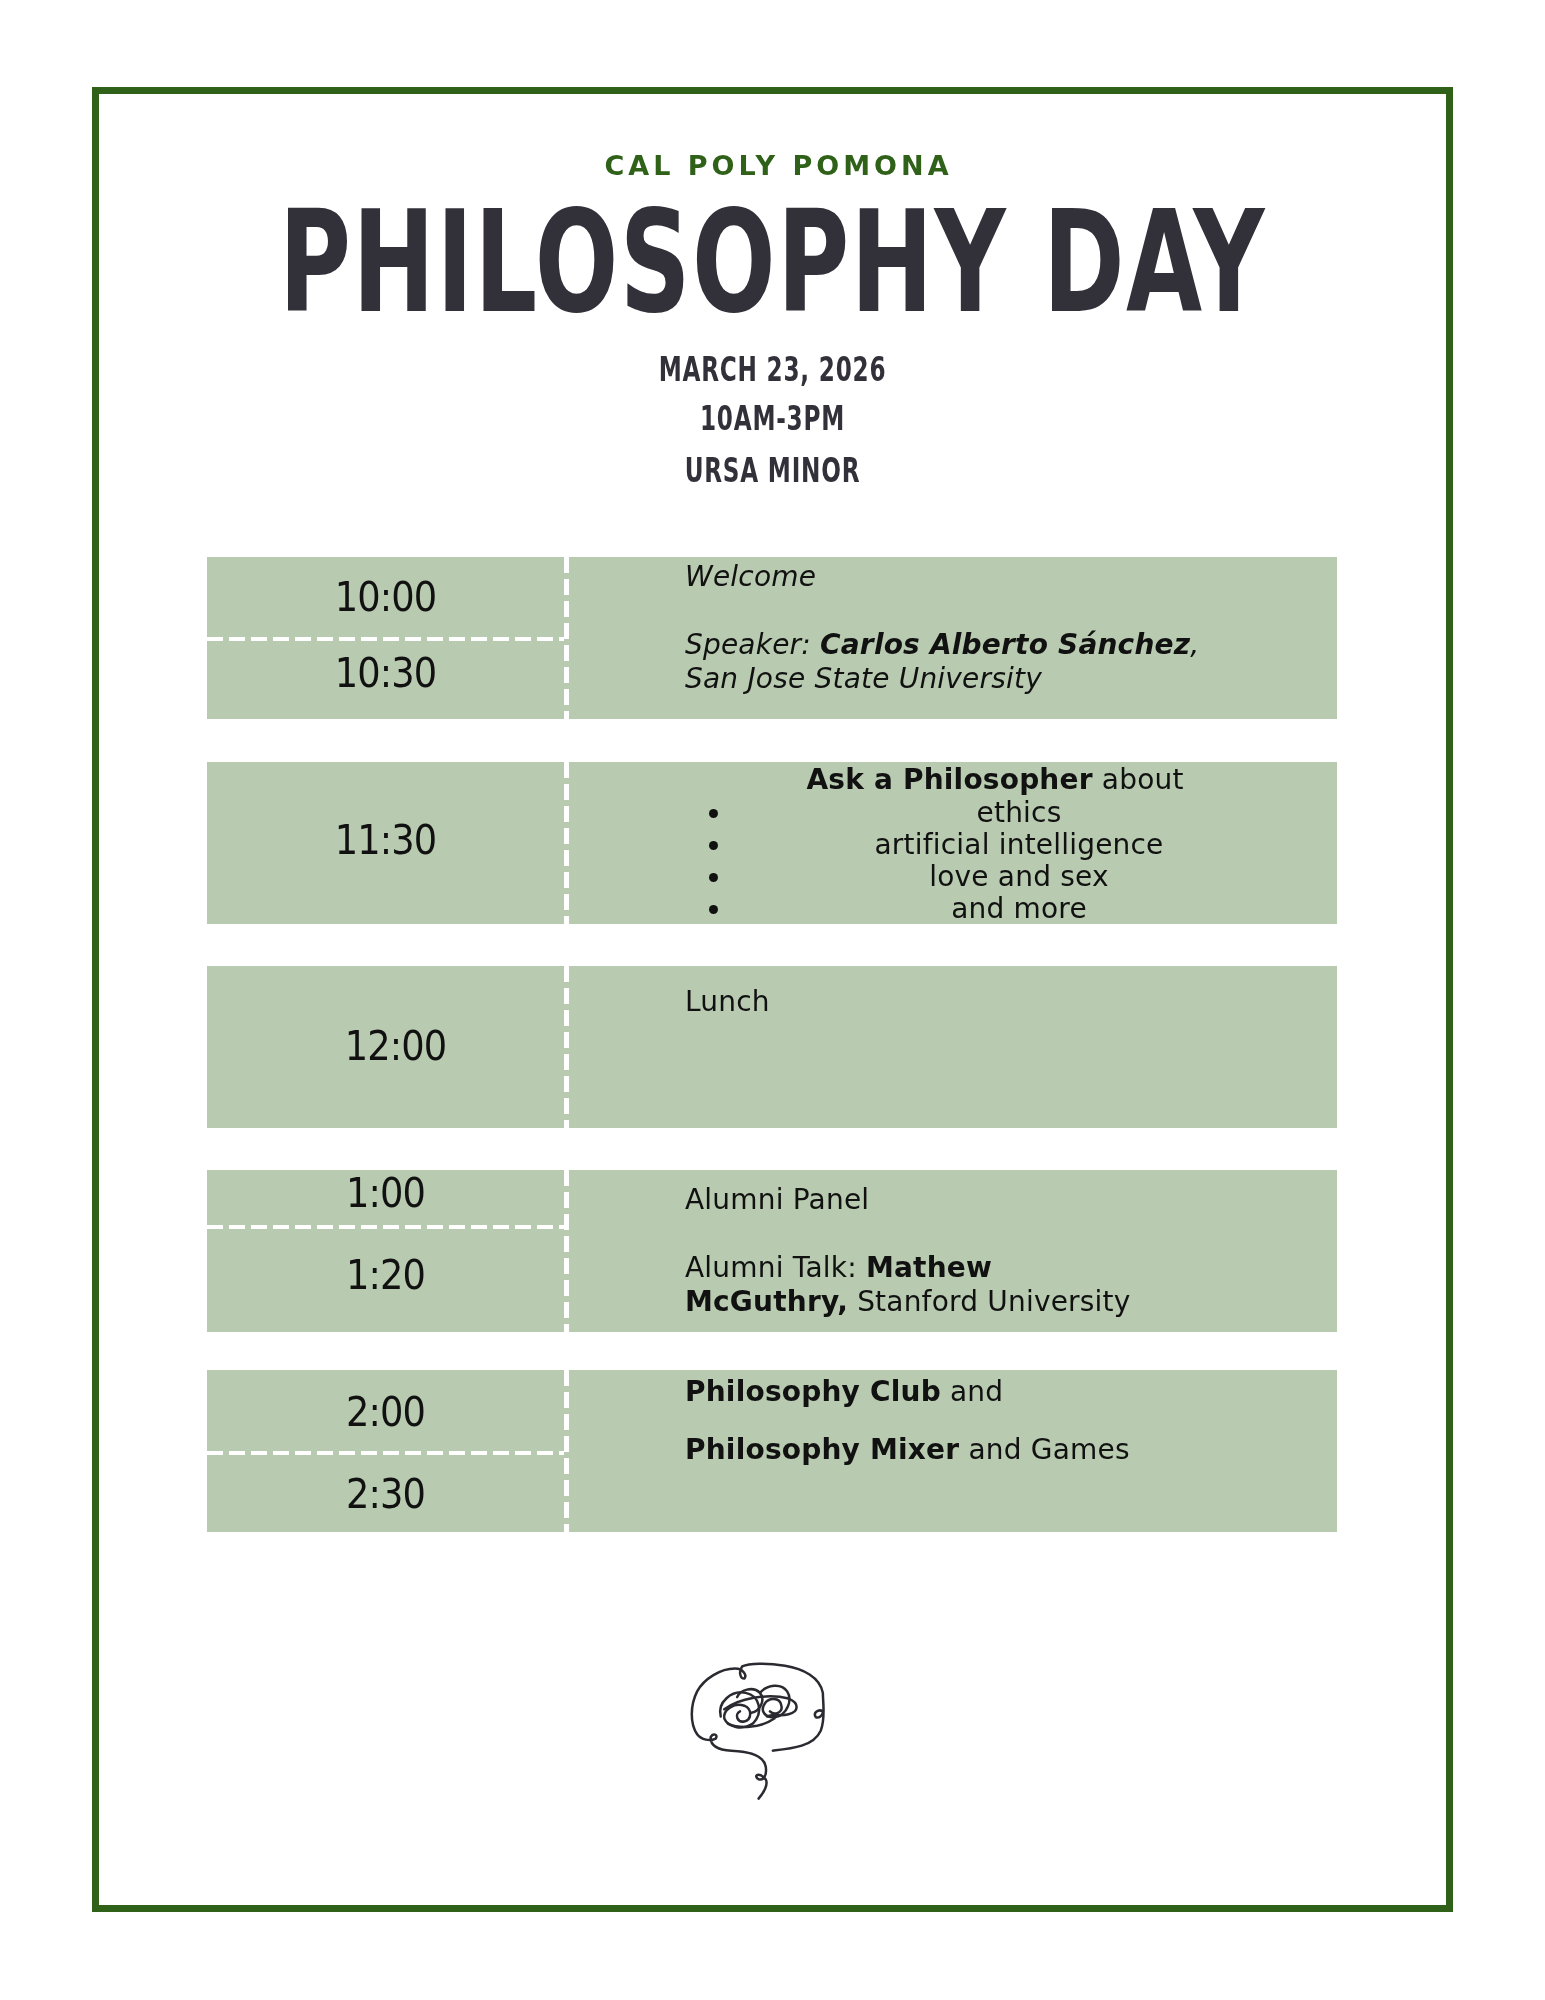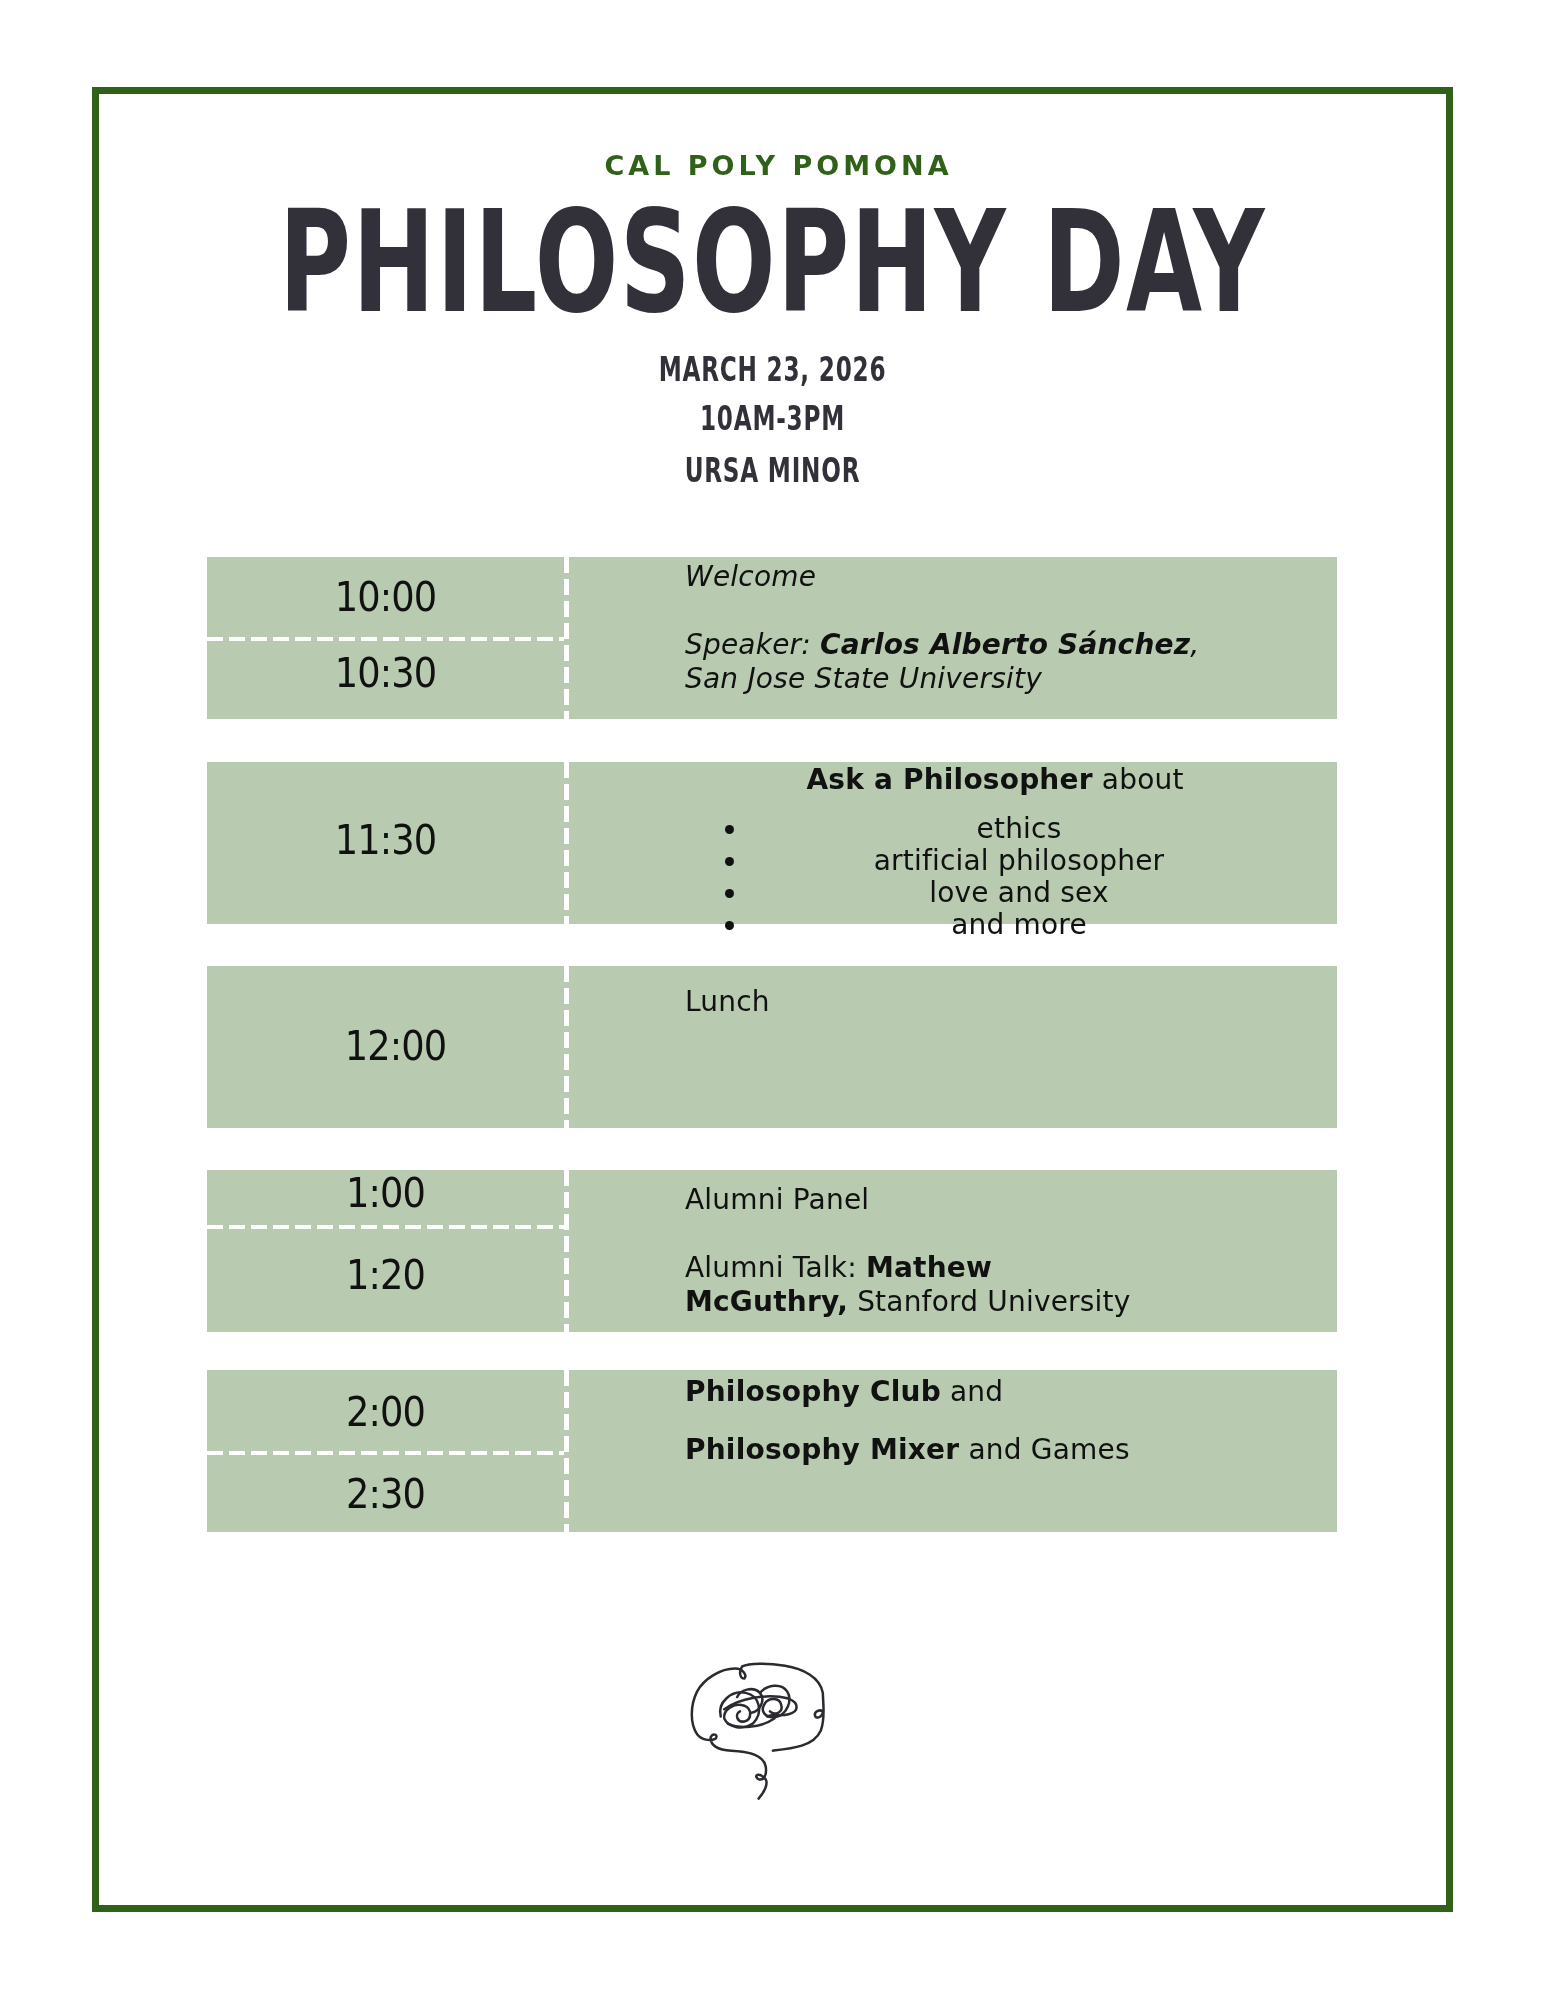--- a/index.html
+++ b/index.html
@@ -96,21 +96,21 @@
       left: 478px;
       width: 620px;
       font-family: "DejaVu Sans", sans-serif;
       font-size: 28px;
       line-height: 34px;
       color: #111111;
       letter-spacing: 0.2px;
     }
     .desc b { font-weight: bold; }
     .desc ul {
-      margin: 16px;
+      margin: 0;
       padding-left: 48px;
       list-style: disc;
     }
     .desc li { line-height: 32px; }
 
     .brain {
       position: absolute;
       left: 660px;
       top: 1620px;
       width: 200px;
@@ -141,21 +141,21 @@
   </div>
 </div>
 
 <div class="block" style="top:762px;">
   <div class="time-cell" style="top:55px;">11:30</div>
   <div class="vdiv"></div>
   <div class="desc" style="top:1px;text-align:center;">
     <div><b>Ask a Philosopher</b><span> about</span></div>
     <ul>
       <li>ethics</li>
-      <li>artificial philosopher</li>
+      <li>artificial intelligence</li>
       <li>love and sex</li>
       <li>and more</li>
     </ul>
   </div>
 </div>
 
 <div class="block" style="top:966px;">
   <div class="time-cell" style="top:57px; left:10px;">12:00</div>
   <div class="vdiv"></div>
   <div class="desc" style="top:19px;">

